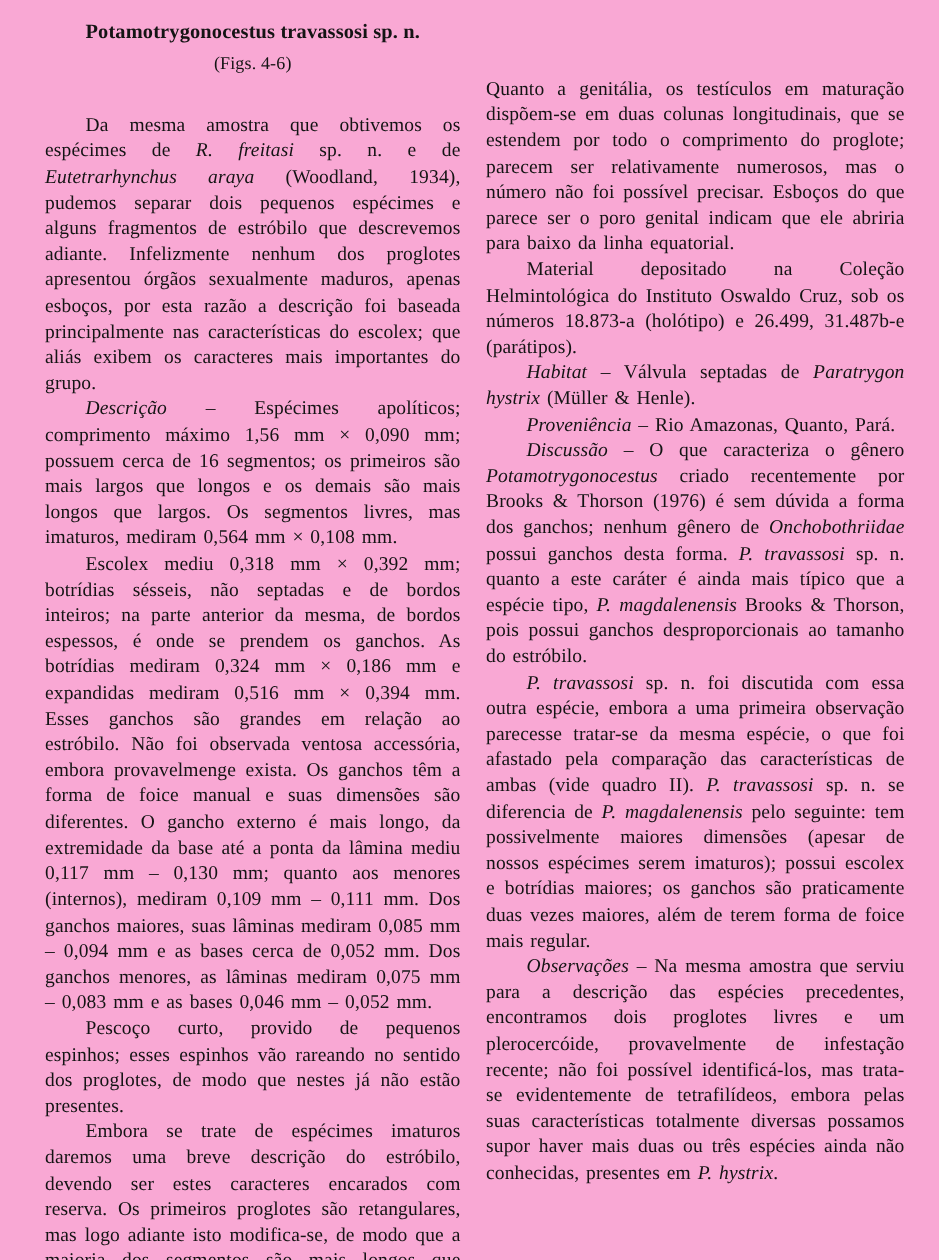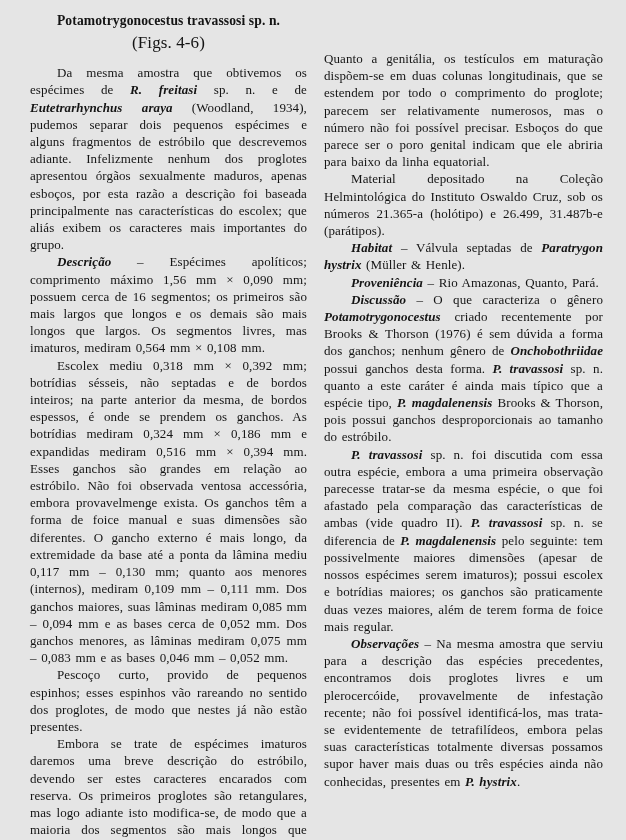--- a/index.html
+++ b/index.html
@@ -4,21 +4,21 @@
 <style>
   html, body {
     margin: 0;
     padding: 0;
     background: #ffffff;
   }
   .page {
     position: relative;
     width: 626px;
     height: 840px;
-    background: #e5e5e5;
+    background: #f9a8d4;
     font-family: "Liberation Serif", serif;
     color: #141414;
     overflow: hidden;
     box-sizing: border-box;
   }
   .columns {
     display: flex;
     padding-left: 30px;
     padding-right: 23px;
     gap: 17px;
@@ -40,35 +40,34 @@
   }
   .heading {
     text-align: center;
     font-weight: bold;
     font-size: 13.6px;
     margin: 0 0 5px 0;
     line-height: 17px;
   }
   .figs {
     text-align: center;
-    font-size: 17px;
-    margin: 0 0 13px 0;
+    font-size: 12px;
+    margin: 0 0 23px 0;
     font-weight: normal;
   }
   p.para {
     margin: 0;
     text-indent: 27px;
     word-spacing: 1.2px;
   }
   p.para.no-indent {
     text-indent: 0;
   }
   .it {
     font-style: italic;
-    font-weight: bold;
   }
 </style>
 </head>
 <body>
 
 <div class="page">
   <div class="columns">
     <div class="col col-left">
       <h1 class="heading">Potamotrygonocestus travassosi sp. n.</h1>
       <div class="figs">(Figs. 4-6)</div>
@@ -76,21 +75,21 @@
           <p class="para"><span>Da mesma amostra que obtivemos os espécimes de </span><span class="it">R. freitasi</span><span> sp. n. e de </span><span class="it">Eutetrarhynchus araya</span><span> (Woodland, 1934), pudemos separar dois pequenos espécimes e alguns fragmentos de estróbilo que descrevemos adiante. Infelizmente nenhum dos proglotes apresentou órgãos sexualmente maduros, apenas esboços, por esta razão a descrição foi baseada principalmente nas características do escolex; que aliás exibem os caracteres mais importantes do grupo.</span></p>
           <p class="para"><span class="it">Descrição</span><span> – Espécimes apolíticos; comprimento máximo 1,56 mm × 0,090 mm; possuem cerca de 16 segmentos; os primeiros são mais largos que longos e os demais são mais longos que largos. Os segmentos livres, mas imaturos, mediram 0,564 mm × 0,108 mm.</span></p>
           <p class="para"><span>Escolex mediu 0,318 mm × 0,392 mm; botrídias sésseis, não septadas e de bordos inteiros; na parte anterior da mesma, de bordos espessos, é onde se prendem os ganchos. As botrídias mediram 0,324 mm × 0,186 mm e expandidas mediram 0,516 mm × 0,394 mm. Esses ganchos são grandes em relação ao estróbilo. Não foi observada ventosa accessória, embora provavelmenge exista. Os ganchos têm a forma de foice manual e suas dimensões são diferentes. O gancho externo é mais longo, da extremidade da base até a ponta da lâmina mediu 0,117 mm – 0,130 mm; quanto aos menores (internos), mediram 0,109 mm – 0,111 mm. Dos ganchos maiores, suas lâminas mediram 0,085 mm – 0,094 mm e as bases cerca de 0,052 mm. Dos ganchos menores, as lâminas mediram 0,075 mm – 0,083 mm e as bases 0,046 mm – 0,052 mm.</span></p>
           <p class="para"><span>Pescoço curto, provido de pequenos espinhos; esses espinhos vão rareando no sentido dos proglotes, de modo que nestes já não estão presentes.</span></p>
           <p class="para"><span>Embora se trate de espécimes imaturos daremos uma breve descrição do estróbilo, devendo ser estes caracteres encarados com reserva. Os primeiros proglotes são retangulares, mas logo adiante isto modifica-se, de modo que a maioria dos segmentos são mais longos que largos.</span></p>
         </div>
     </div>
     <div class="col col-right">
       <div>
           <p class="para no-indent"><span>Quanto a genitália, os testículos em maturação dispõem-se em duas colunas longitudinais, que se estendem por todo o comprimento do proglote; parecem ser relativamente numerosos, mas o número não foi possível precisar. Esboços do que parece ser o poro genital indicam que ele abriria para baixo da linha equatorial.</span></p>
-          <p class="para"><span>Material depositado na Coleção Helmintológica do Instituto Oswaldo Cruz, sob os números 21.365-a (holótipo) e 26.499, 31.487b-e (parátipos).</span></p>
+          <p class="para"><span>Material depositado na Coleção Helmintológica do Instituto Oswaldo Cruz, sob os números 18.873-a (holótipo) e 26.499, 31.487b-e (parátipos).</span></p>
           <p class="para"><span class="it">Habitat</span><span> – Válvula septadas de </span><span class="it">Paratrygon hystrix</span><span> (Müller &amp; Henle).</span></p>
           <p class="para"><span class="it">Proveniência</span><span> – Rio Amazonas, Quanto, Pará.</span></p>
           <p class="para"><span class="it">Discussão</span><span> – O que caracteriza o gênero </span><span class="it">Potamotrygonocestus</span><span> criado recentemente por Brooks &amp; Thorson (1976) é sem dúvida a forma dos ganchos; nenhum gênero de </span><span class="it">Onchobothriidae</span><span> possui ganchos desta forma. </span><span class="it">P. travassosi</span><span> sp. n. quanto a este caráter é ainda mais típico que a espécie tipo, </span><span class="it">P. magdalenensis</span><span> Brooks &amp; Thorson, pois possui ganchos desproporcionais ao tamanho do estróbilo.</span></p>
           <p class="para"><span class="it">P. travassosi</span><span> sp. n. foi discutida com essa outra espécie, embora a uma primeira observação parecesse tratar-se da mesma espécie, o que foi afastado pela comparação das características de ambas (vide quadro II). </span><span class="it">P. travassosi</span><span> sp. n. se diferencia de </span><span class="it">P. magdalenensis</span><span> pelo seguinte: tem possivelmente maiores dimensões (apesar de nossos espécimes serem imaturos); possui escolex e botrídias maiores; os ganchos são praticamente duas vezes maiores, além de terem forma de foice mais regular.</span></p>
           <p class="para"><span class="it">Observações</span><span> – Na mesma amostra que serviu para a descrição das espécies precedentes, encontramos dois proglotes livres e um plerocercóide, provavelmente de infestação recente; não foi possível identificá-los, mas trata-se evidentemente de tetrafilídeos, embora pelas suas características totalmente diversas possamos supor haver mais duas ou três espécies ainda não conhecidas, presentes em </span><span class="it">P. hystrix</span><span>.</span></p>
         </div>
     </div>
   </div>
 </div>
 

